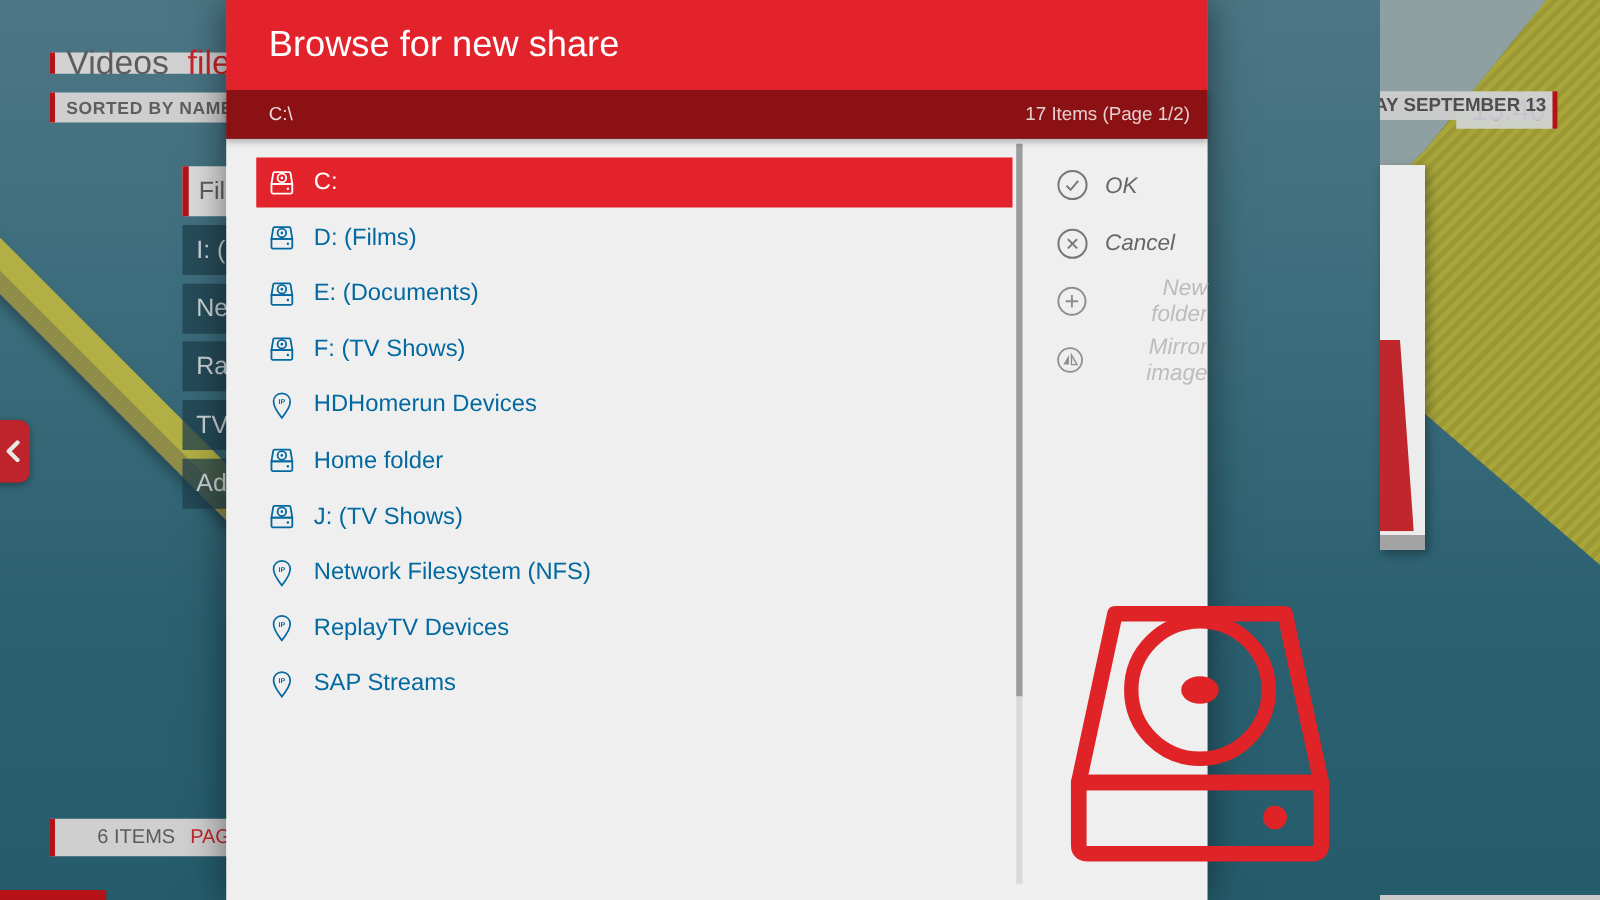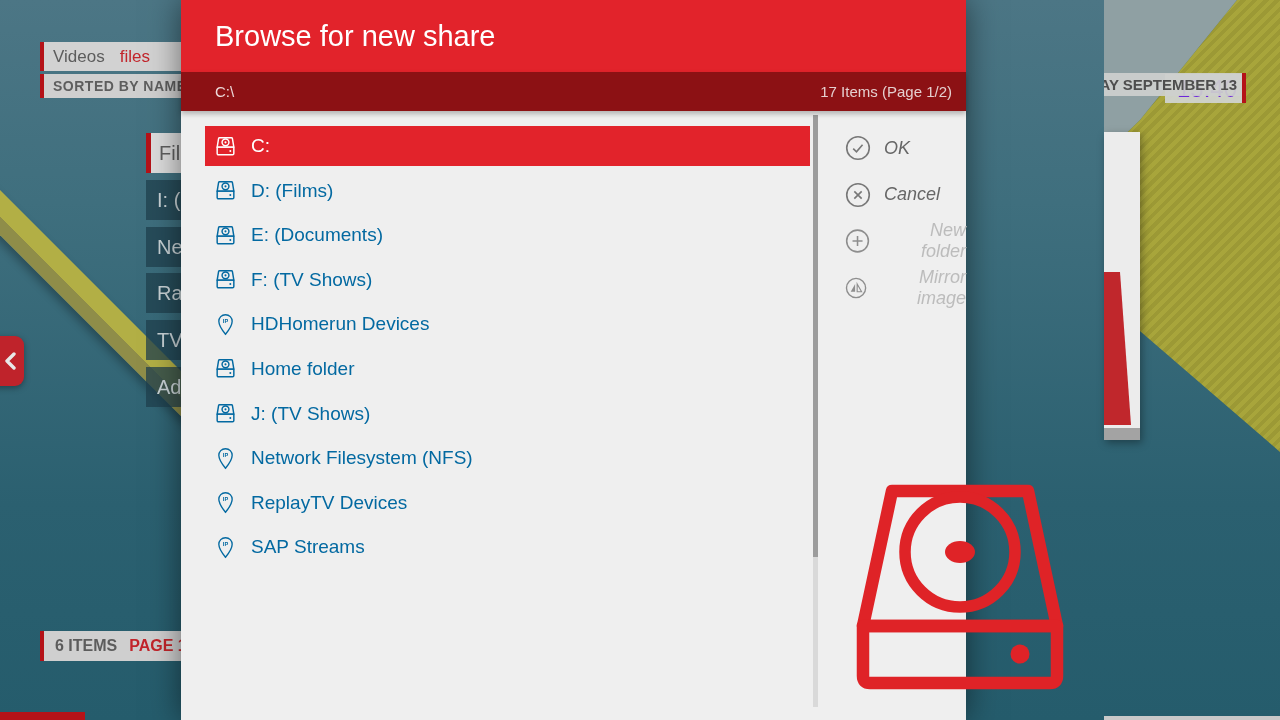--- a/index.html
+++ b/index.html
@@ -10,26 +10,26 @@
   }
   .abs{position:absolute;}
   
   .olive-stripe-left{
     left:-60px;top:130px;width:520px;height:32px;
     background:linear-gradient(180deg,#b2af45 0 58%,#8f8d49 58% 100%);
     transform:rotate(45deg);transform-origin:0 0;
     box-shadow:0 5px 9px rgba(0,0,0,.28);
   }
   .bar{background:#d2d2d2;color:#5c5c5c;display:flex;align-items:center;}
-  .videos-bar{left:40px;top:42px;width:190px;height:29px;border-left:4px solid #b51218;padding-left:9px;font-size:17px;}
+  .videos-bar{left:40px;top:42px;width:190px;height:17px;border-left:4px solid #b51218;padding-left:9px;font-size:27px;}
   .videos-bar .accent{color:#c2252b;margin-left:15px;}
   .sorted-bar{left:40px;top:74px;width:190px;height:24px;border-left:4px solid #b51218;padding-left:9px;
     font-size:14px;font-weight:600;letter-spacing:.5px;background:#cfcfcf;color:#5e5e5e;}
-  .footer-bar{left:40px;top:631px;width:190px;height:30px;border-left:4px solid #b51218;padding-left:11px;
-    font-size:16px;font-weight:700;background:#cfcfcf;}
+  .footer-bar{left:40px;top:655px;width:190px;height:30px;border-left:4px solid #b51218;padding-left:11px;
+    font-size:16px;font-weight:400;background:#cfcfcf;justify-content:center;}
   .footer-bar .page{color:#c2252b;margin-left:12px;}
   .left-menu-item{left:146px;width:110px;height:40px;line-height:40px;padding-left:11px;
     font-size:20px;color:#c9d3d6;background:rgba(31,64,77,.74);overflow:hidden;white-space:nowrap;}
   .left-menu-item.current{background:#dcdcdc;color:#5f5f5f;border-left:5px solid #b51218;padding-left:8px;}
   .back-tab{left:-16px;top:336px;width:40px;height:50px;background:#bf232b;border-radius:9px;
     display:flex;align-items:center;justify-content:flex-end;padding-right:8px;box-sizing:border-box;
     box-shadow:0 2px 6px rgba(0,0,0,.35);}
   .bottom-red-strip{left:0;top:712px;width:85px;height:8px;background:#b51218;}
   
   .bg-right{left:1104px;top:0;width:176px;height:720px;}

